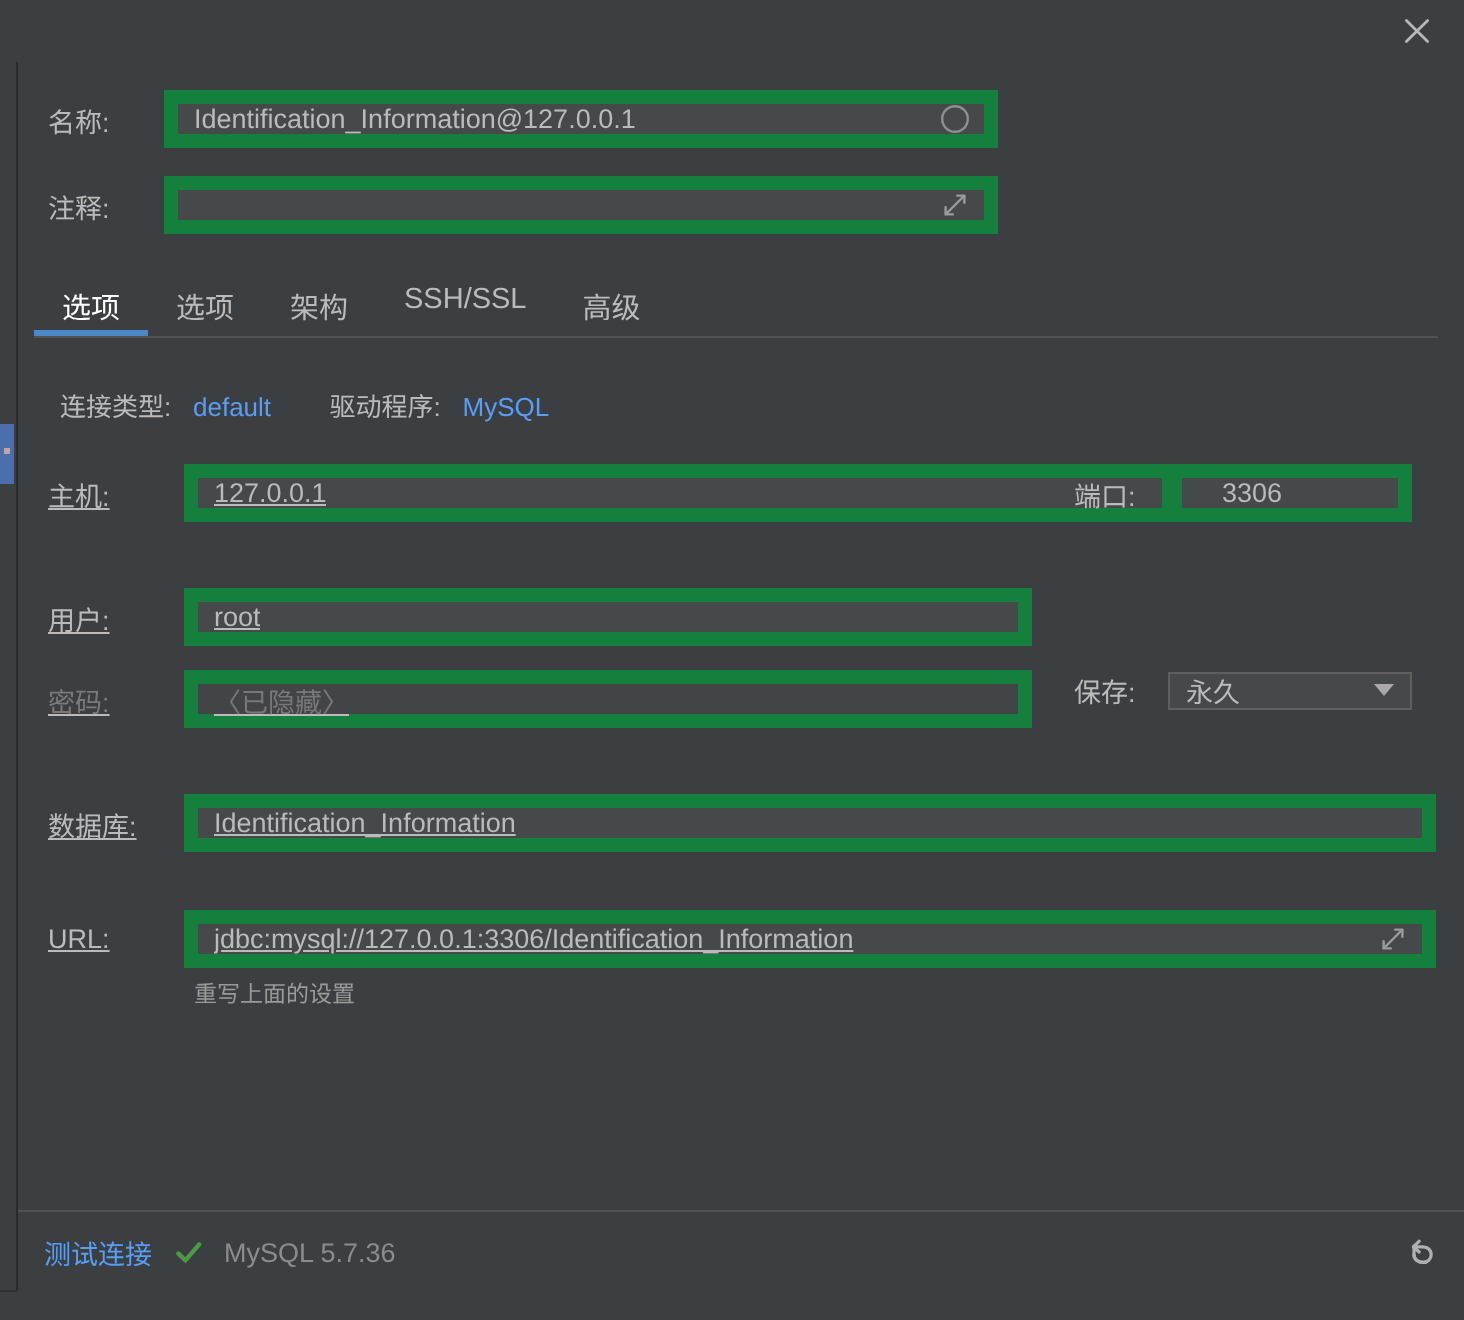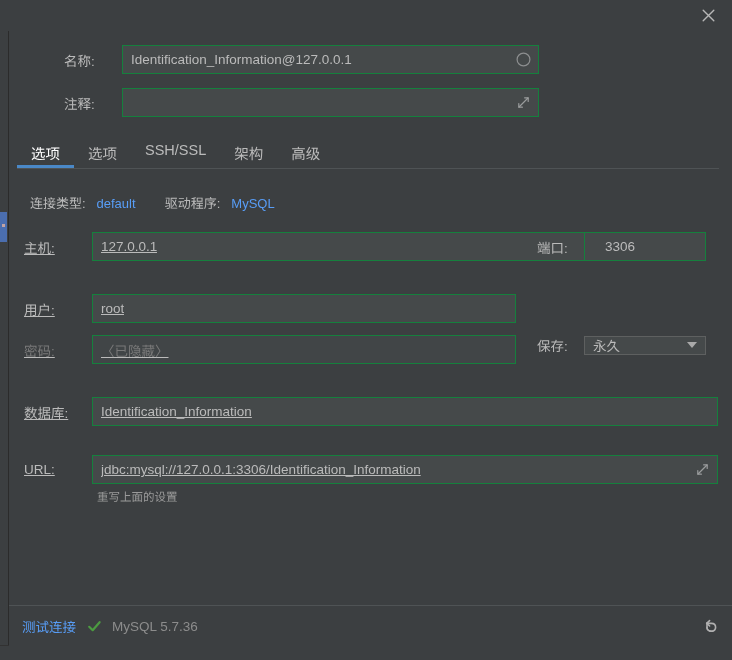--- a/index.html
+++ b/index.html
@@ -100,38 +100,37 @@
     left: 0;
     top: 34px;
     right: 0;
     height: 90px;
   }
   .row-nc {
     position: absolute;
     left: 15px;
     display: flex;
     align-items: center;
-    margin-left: 40px;
   }
   .row-name  { top: 11px; }
   .row-note  { top: 54px; }
 
   .lbl-nc {
     width: 58px;
     text-align: left;
     color: #bbbbbb;
     font-size: 13.5px;
     flex: none;
   }
 
   .field {
     position: relative;
     box-sizing: border-box;
     background: #45494a;
-    border: 1px solid #15803d;
+    border: 7px solid #15803d;
     height: 29px;
     display: flex;
     align-items: center;
     padding: 0 8px;
     color: #bbbbbb;
     font-size: 13.5px;
     cursor: text;
   }
   .field.wide-name { width: 417px; }
   .field.wide-note { width: 417px; }
@@ -393,24 +392,24 @@
 
   <div class="tabs">
     <div class="tabstrip">
       <div class="tab active">
         <span>选项</span>
       </div>
       <div class="tab">
         <span>选项</span>
       </div>
       <div class="tab">
+        <span>架构</span>
+      </div>
+      <div class="tab">
         <span>SSH/SSL</span>
-      </div>
-      <div class="tab">
-        <span>架构</span>
       </div>
       <div class="tab">
         <span>高级</span>
       </div>
     </div>
     <div class="tabs-divider"></div>
   </div>
 
   <div class="metaline">
     <span class="mk">连接类型:</span>

